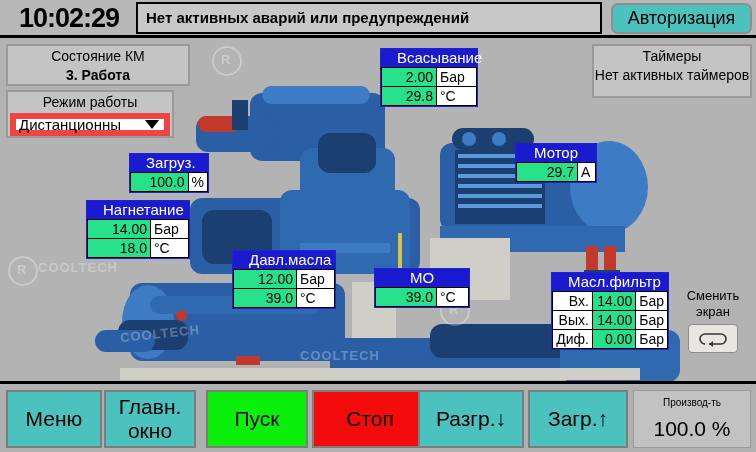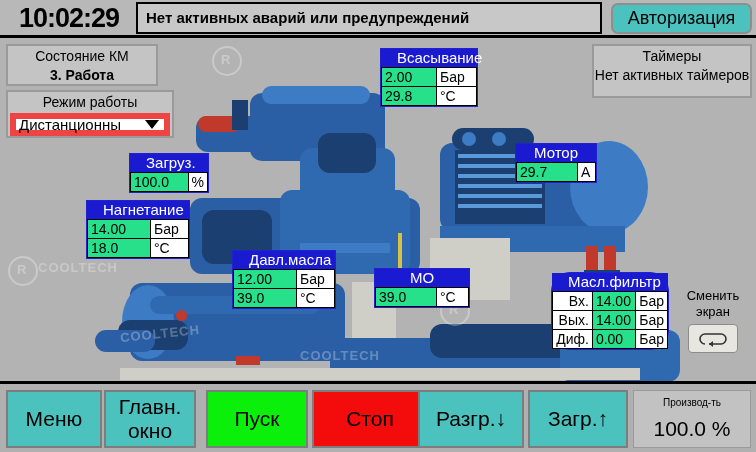--- a/index.html
+++ b/index.html
@@ -36,21 +36,21 @@
   .wm{position:absolute;color:rgba(255,255,255,0.28);font-size:13px;font-weight:bold;
       letter-spacing:1px;pointer-events:none;}
   .wmc{position:absolute;border:2px solid rgba(255,255,255,0.30);border-radius:50%;
        width:26px;height:26px;pointer-events:none;}
   .wmc::after{content:"R";position:absolute;left:7px;top:4px;font-size:13px;
        color:rgba(255,255,255,0.30);font-weight:bold;}
 
   
   .gpanel{position:absolute;background:#c4c4c4;border:2px solid #9a9a9a;box-sizing:border-box;
           text-align:center;color:#000;}
-  #statusPanel{left:6px;top:44px;width:152px;height:42px;}
+  #statusPanel{left:6px;top:44px;width:184px;height:42px;}
   #statusPanel .l1{font-size:14px;line-height:19px;margin-top:1px;}
   #statusPanel .l2{font-size:14px;line-height:19px;font-weight:bold;}
   #modePanel{left:6px;top:90px;width:168px;height:48px;}
   #modePanel .l1{font-size:14px;line-height:20px;}
   #modeSelect{position:absolute;left:2px;top:21px;width:160px;height:23px;background:#fff;
       border:6px solid #ef4444;box-sizing:border-box;display:flex;align-items:center;
       justify-content:space-between;padding:0 3px;cursor:pointer;}
   #modeSelect .txt{font-size:15px;color:#000;}
   .caret{width:0;height:0;border-left:7px solid transparent;border-right:7px solid transparent;
          border-top:9px solid #000;margin-right:2px;}
@@ -58,37 +58,37 @@
   #timerPanel .l1{font-size:14px;line-height:19px;margin-top:1px;}
   #timerPanel .l2{font-size:14px;line-height:19px;}
 
   
   .meas{position:absolute;border:1px solid #2222cc;box-sizing:border-box;}
   .meas .title{background:#1a1ad0;color:#fff;font-size:15px;line-height:18px;
                text-align:center;white-space:nowrap;padding:0 16px;}
   .meas table{border-collapse:collapse;width:100%;background:#fff;}
   .meas td{border:1px solid #000;font-size:14px;line-height:16px;padding:0 3px;height:18px;
            color:#000;background:#fff;}
-  .meas td.val{background:#27e08a;font-weight:normal;margin-top:46px;}
+  .meas td.val{background:#27e08a;text-align:right;font-weight:normal;margin-top:46px;}
   .meas td.unit{background:#fff;text-align:left;}
   .meas td.lbl{background:#fff;text-align:right;}
 
   #wSuction{left:380px;top:48px;width:98px;}
   #wSuction .val{width:48px;}
   #wLoad{left:129px;top:153px;width:80px;}
   #wLoad .val{width:54px;}
   #wDischarge{left:86px;top:200px;width:104px;}
   #wDischarge .val{width:56px;}
   #wOilPress{left:232px;top:250px;width:104px;}
   #wOilPress .val{width:56px;}
   #wMO{left:374px;top:268px;width:96px;}
   #wMO .val{width:54px;}
   #wMotor{left:515px;top:143px;width:82px;}
   #wMotor .val{width:54px;}
-  #wFilter{left:551px;top:272px;width:118px;border-radius:19px;}
+  #wFilter{left:551px;top:272px;width:118px;}
   #wFilter .lbl{width:34px;}
   #wFilter .val{width:44px;}
 
   
   #changeScreen{position:absolute;left:676px;top:288px;width:74px;text-align:center;}
   #changeScreen .cs1,#changeScreen .cs2{font-size:13px;line-height:16px;color:#000;}
   #csBtn{margin:4px auto 0;width:48px;height:27px;background:#e8e6e0;border:1px solid #8c8c8c;
          border-radius:4px;display:flex;align-items:center;justify-content:center;cursor:pointer;}
 
   

